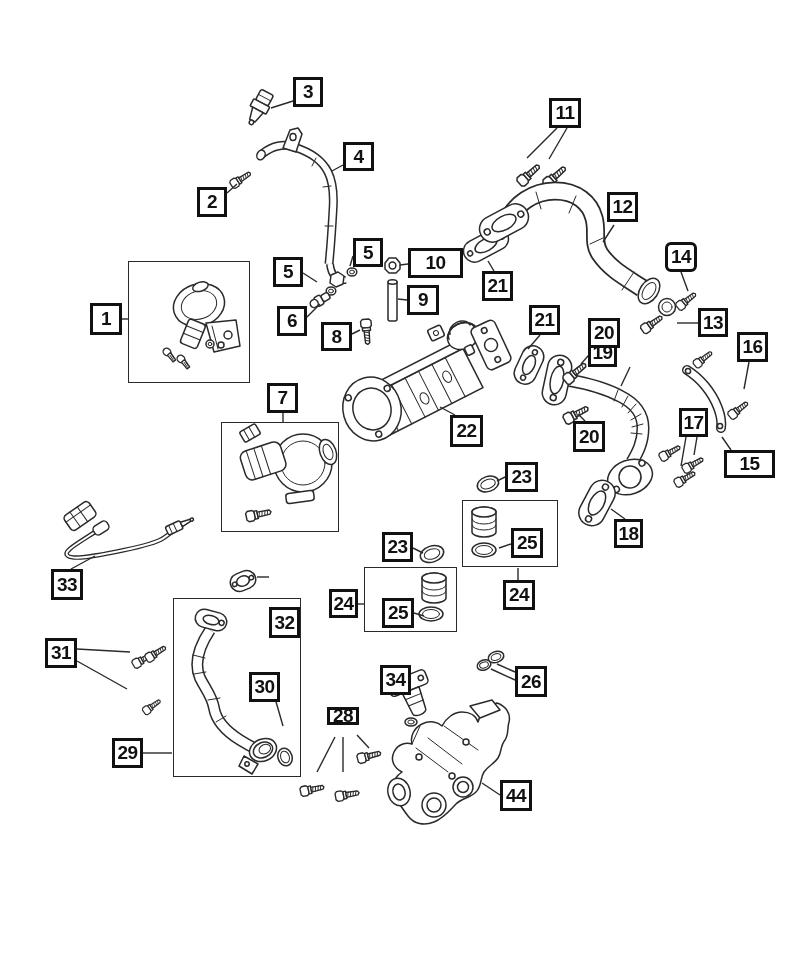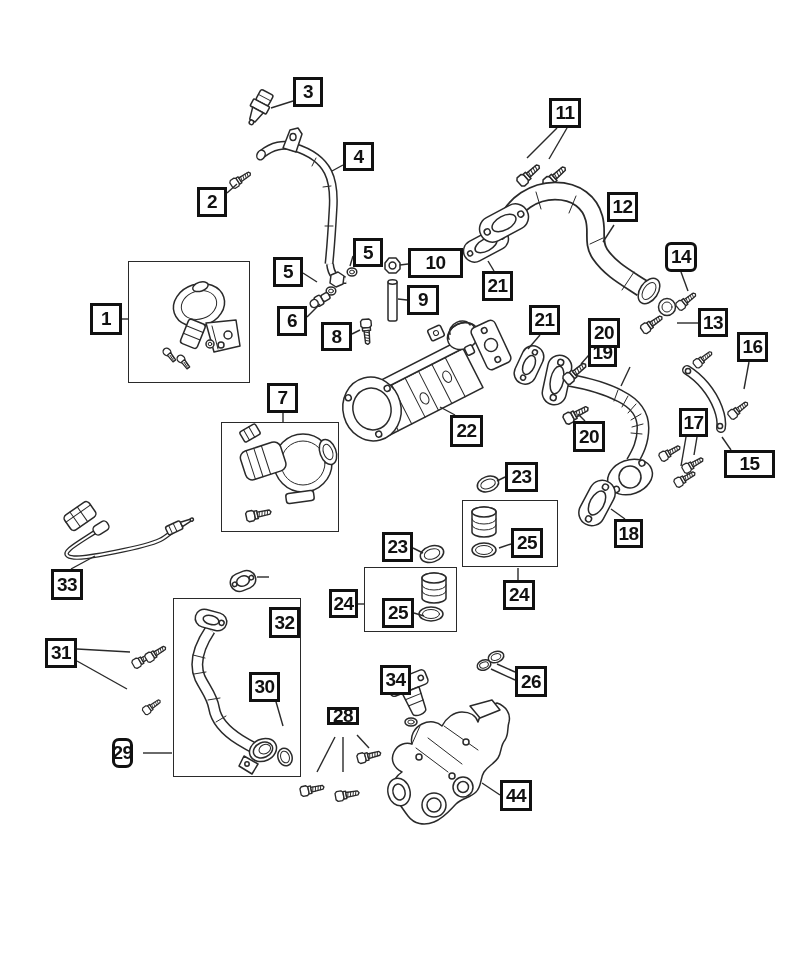--- a/index.html
+++ b/index.html
@@ -513,20 +513,20 @@
       <div class="callout" style="left: 450px; top: 415px; width: 33px; height: 32px;">22</div>
       <div class="callout" style="left: 505px; top: 462px; width: 33px; height: 30px;">23</div>
       <div class="callout" style="left: 382px; top: 532px; width: 31px; height: 30px;">23</div>
       <div class="callout" style="left: 503px; top: 580px; width: 32px; height: 30px;">24</div>
       <div class="callout" style="left: 329px; top: 589px; width: 29px; height: 29px;">24</div>
       <div class="callout" style="left: 511px; top: 528px; width: 32px; height: 30px;">25</div>
       <div class="callout" style="left: 382px; top: 598px; width: 32px; height: 30px;">25</div>
       <div class="callout" style="left: 515px; top: 666px; width: 32px; height: 31px;">26</div>
       <div class="callout" style="left: 500px; top: 780px; width: 32px; height: 31px;">44</div>
       <div class="callout" style="left: 327px; top: 707px; width: 32px; height: 18px;">28</div>
-      <div class="callout" style="left: 112px; top: 738px; width: 21px; height: 30px; border-radius: 7px;">29</div>
+      <div class="callout" style="left: 112px; top: 738px; width: 31px; height: 30px;">29</div>
       <div class="callout" style="left: 249px; top: 644px; width: 31px; height: 30px; margin-top: 28px;">30</div>
       <div class="callout" style="left: 45px; top: 638px; width: 32px; height: 30px;">31</div>
       <div class="callout" style="left: 269px; top: 561px; width: 31px; height: 31px; margin-top: 46px;">32</div>
       <div class="callout" style="left: 51px; top: 569px; width: 32px; height: 31px;">33</div>
       <div class="callout" style="left: 352px; top: 665px; width: 31px; height: 30px; margin-left: 28px;">34</div>
     </div>
 </div>
 
 </body></html>

